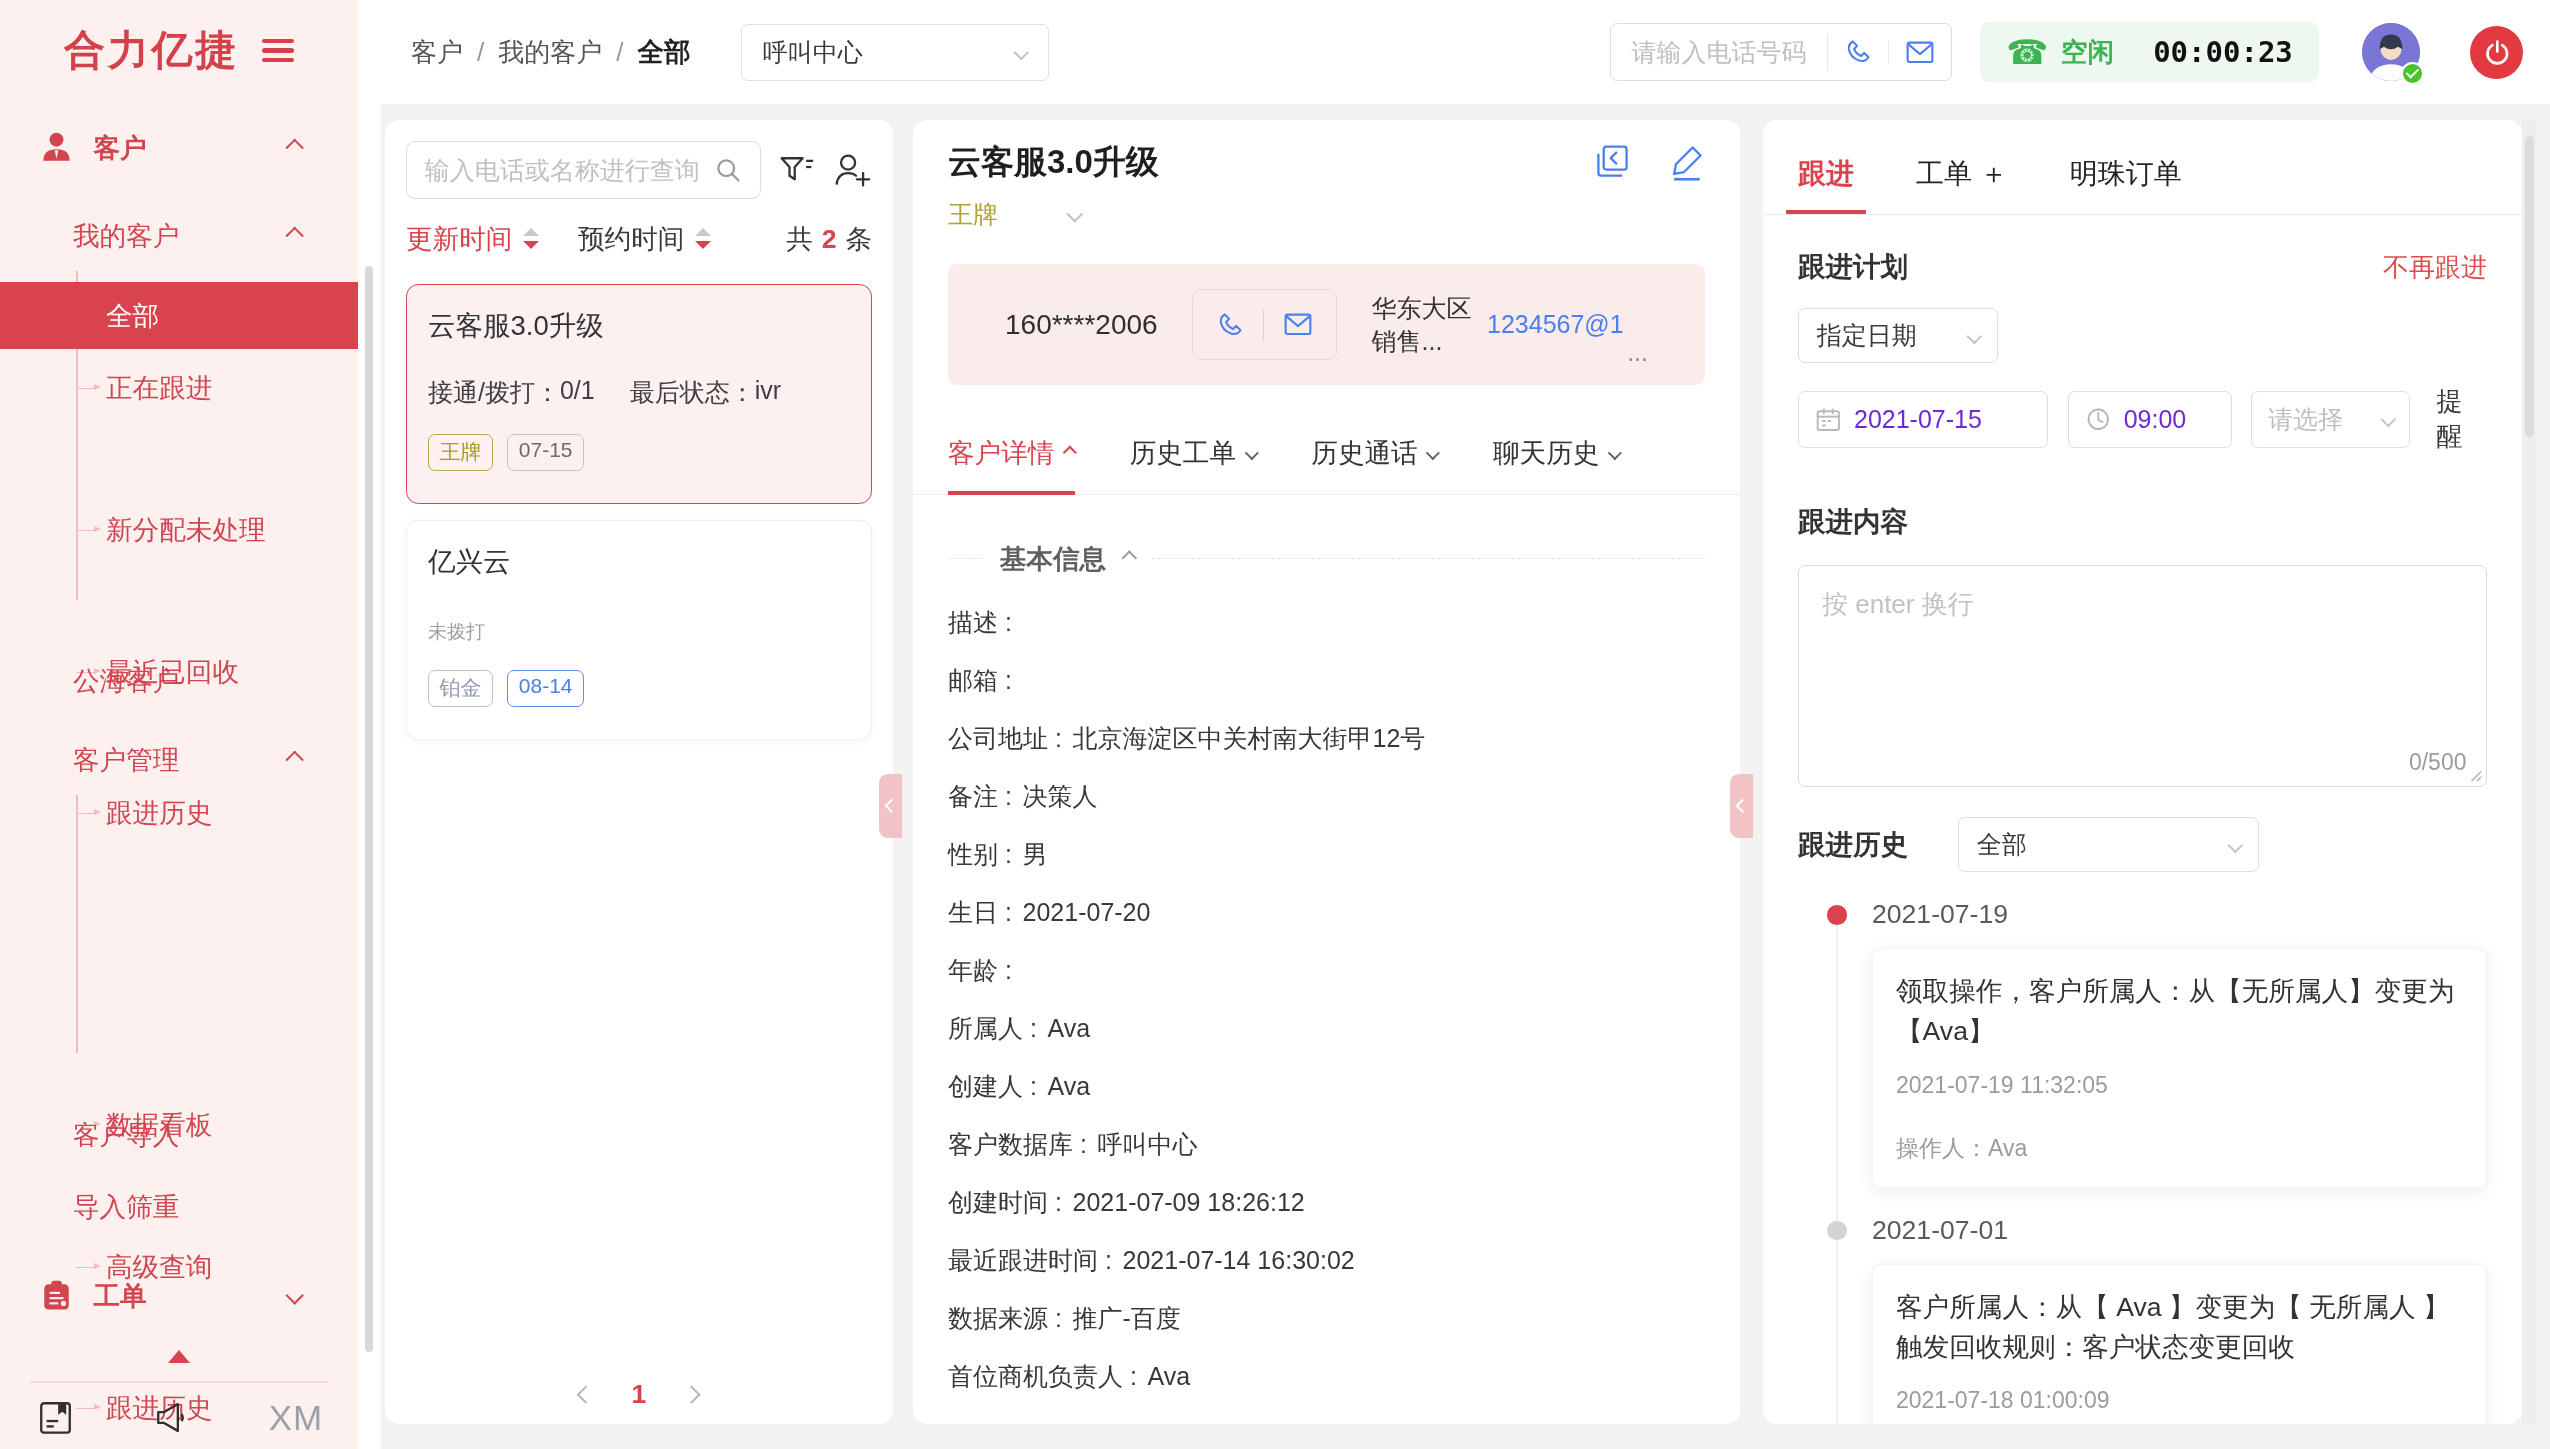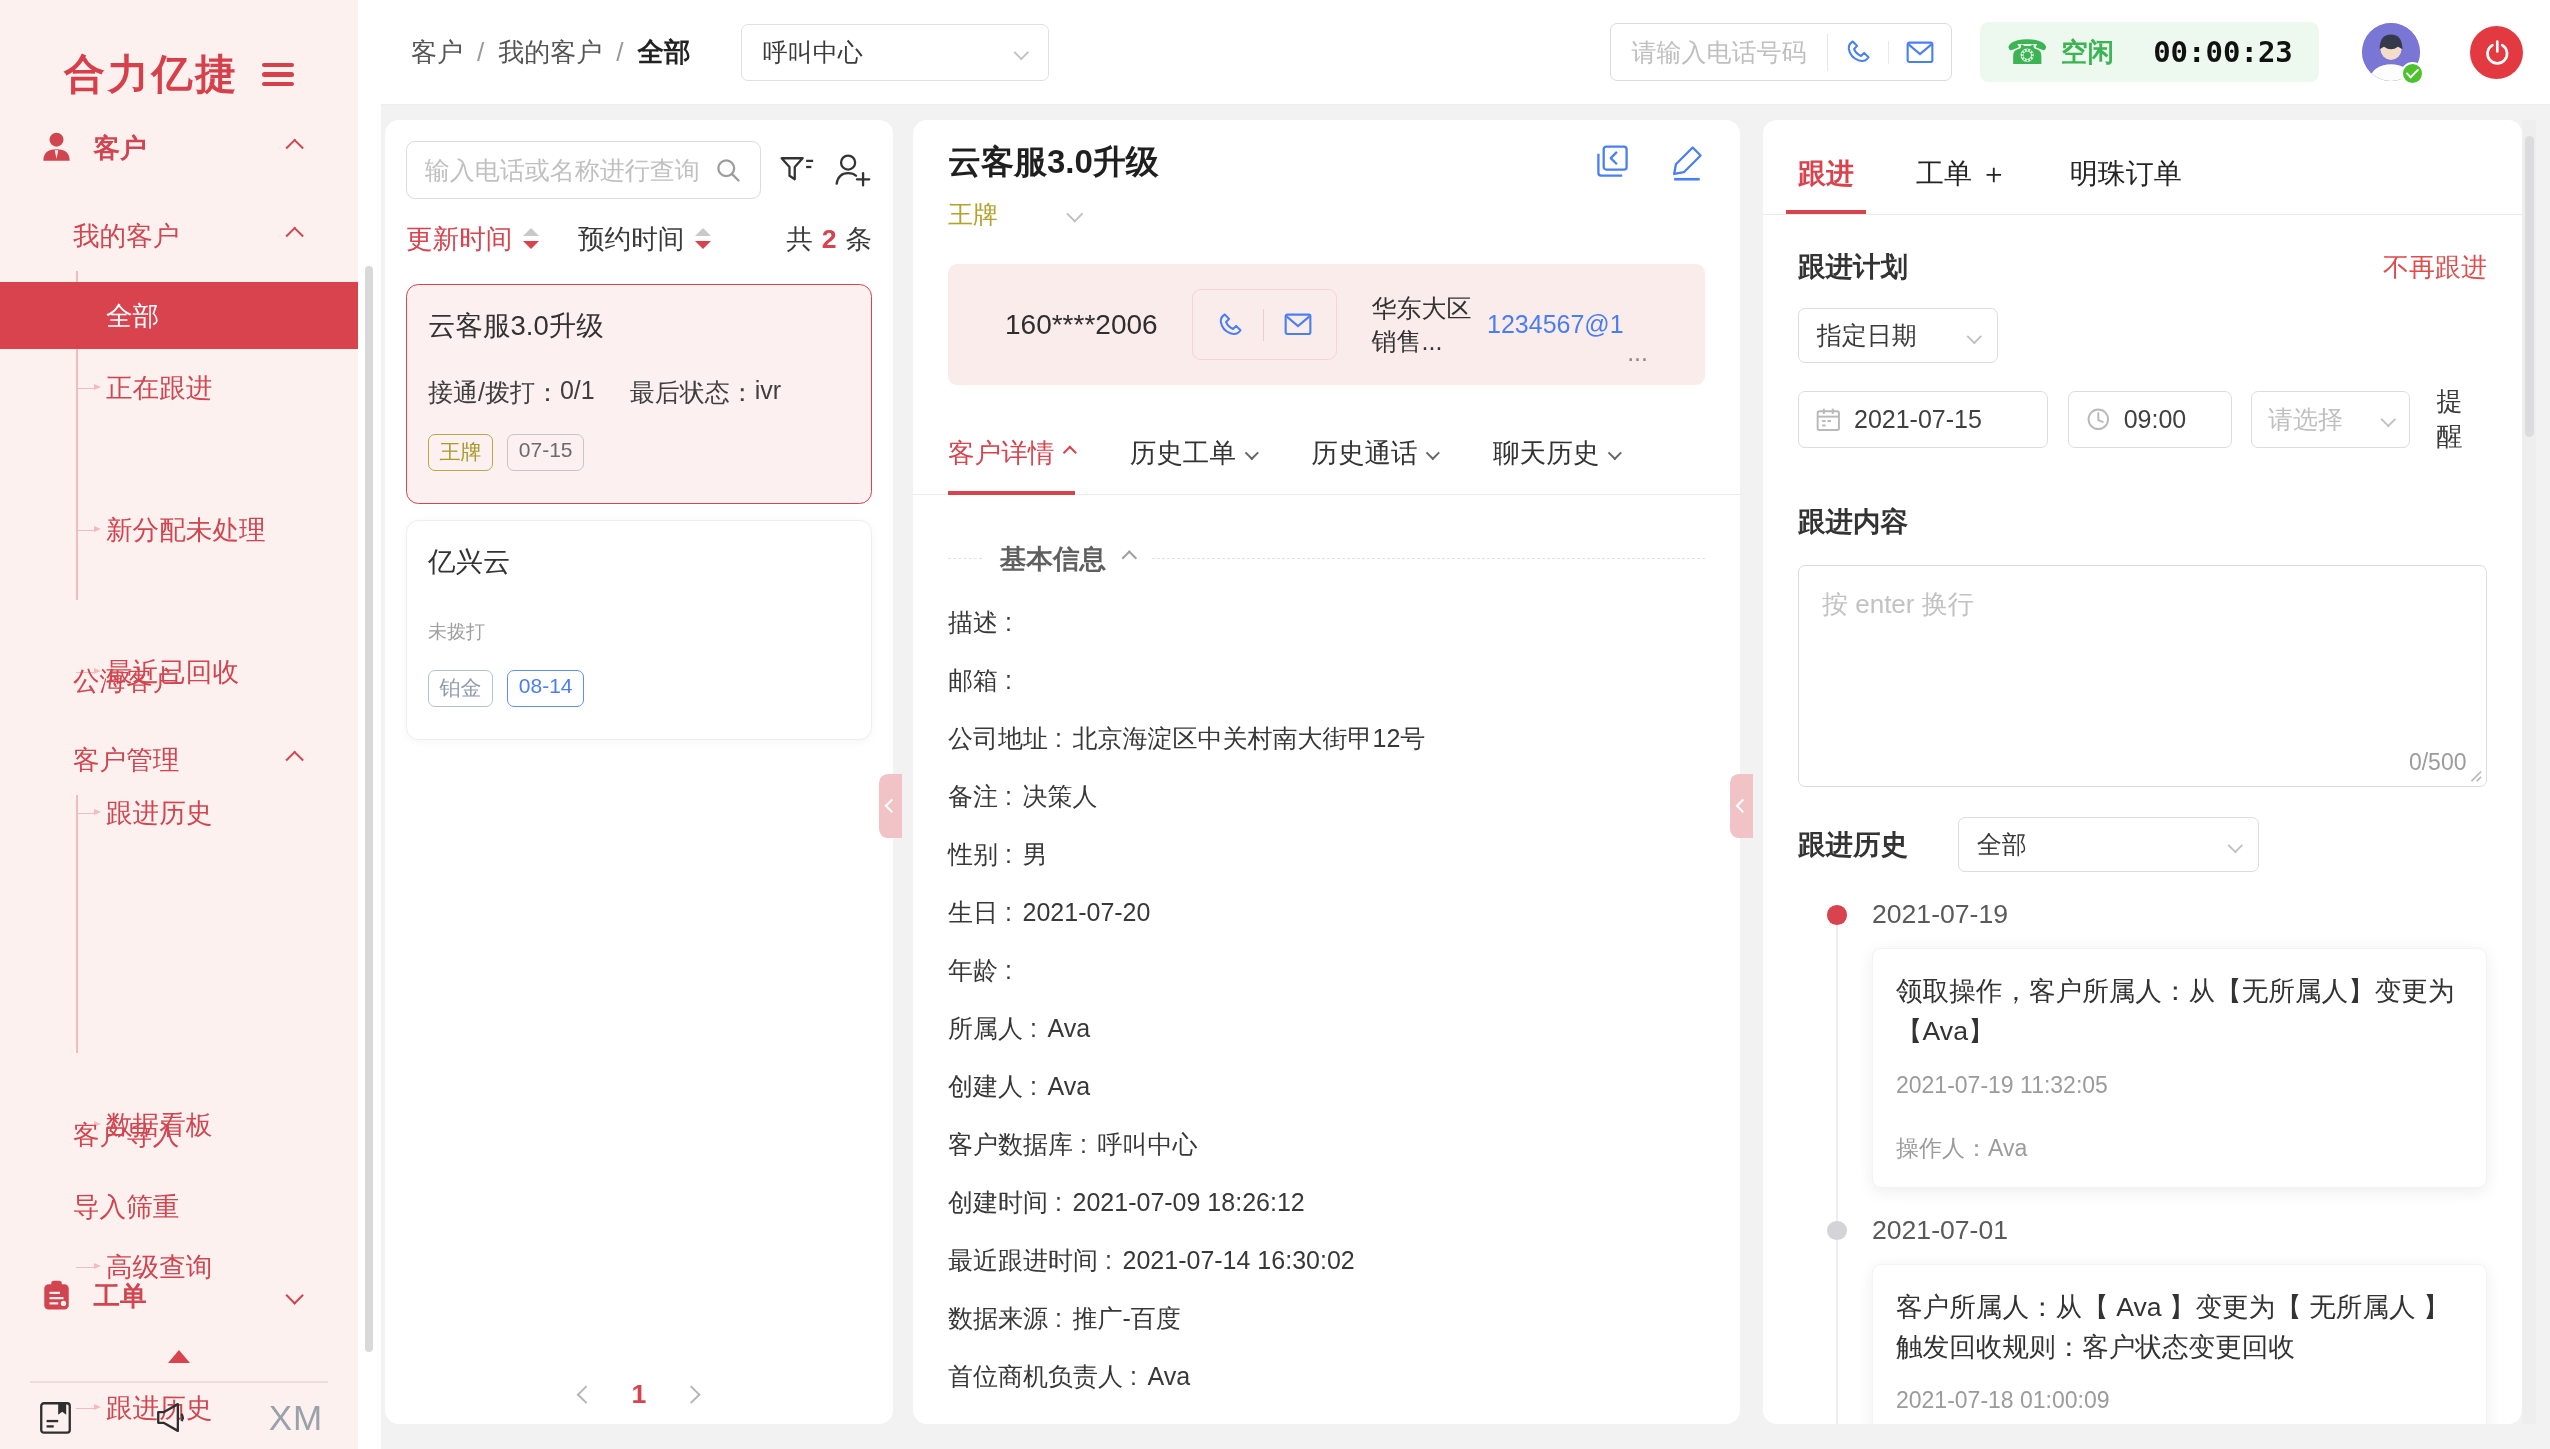--- a/index.html
+++ b/index.html
@@ -4,21 +4,21 @@
 <style>
   * { margin:0; padding:0; box-sizing:border-box; }
   html,body { background:#e9e9ea; }
   body { font-family:"Liberation Sans","DejaVu Sans",sans-serif; color:#333; }
   .root { position:relative; width:2550px; height:1450px; background:#f2f2f3; overflow:hidden; }
 
   
   .sidebar { position:absolute; left:0; top:0; width:381px; height:1450px; background:#fdf1f0; z-index:5; }
   .side-scrolltrack { position:absolute; right:0; top:0; width:23px; height:1450px; background:#fff; }
   .side-scrollthumb { position:absolute; right:8px; top:266px; width:8px; height:1086px; background:#d9d9d9; border-radius:4.4px; }
-  .logo-row { position:absolute; top:23px; left:0; width:358px; display:flex; align-items:center; justify-content:center; gap:23px;margin-top:24px; }
+  .logo-row { position:absolute; top:23px; left:0; width:358px; display:flex; align-items:center; justify-content:center; gap:23px; }
   .logo-text { font-size:41px; font-weight:700; color:#d5404b; letter-spacing:2.7px; }
   .burger { display:flex; flex-direction:column; gap:5.3px; }
   .burger i { display:block; width:32px; height:4.4px; background:#d5404b; border-radius:2.7px; }
   .nav-item { position:absolute; left:0; width:358px; height:71px; display:flex; align-items:center; color:#d0454f; font-size:26.6px; cursor:pointer; }
   .nav-item .lbl { white-space:nowrap; }
   .l1 { padding-left:39px; }
   .l1 .lbl { margin-left:19.5px; font-weight:600; }
   .l2 { padding-left:73px; }
   .l3 { padding-left:106px; }
   .nav-selected { position:absolute; left:0; top:282px; width:358px; height:67px; background:#d8434e; color:#fff; font-size:26.6px; display:flex; align-items:center; padding-left:106px; z-index:2; }
@@ -136,21 +136,21 @@
   .f-tabs { margin:0 -35px; padding:8.9px 35px 21px; border-bottom:0.9px solid #ebebeb; display:flex; gap:62px; align-items:center; }
   .f-tab { position:relative; font-size:28px; color:#242424; cursor:pointer; }
   .f-tab.active { color:#d8434e; font-weight:600; }
   .f-tab.active::after { content:""; position:absolute; left:-12.4px; right:-12.4px; bottom:-21px; height:4.4px; background:#d8434e; }
   .plan-row { margin-top:34px; display:flex; align-items:center; }
   .sec-title { font-size:27.5px; font-weight:600; color:#333; }
   .stop-link { margin-left:auto; font-size:26px; color:#e14b4b; cursor:pointer; }
   .mini-select { display:flex; align-items:center; border:0.9px solid #ddd; border-radius:7px; padding:0 17.7px; font-size:25px; color:#3a3a3a; background:#fff; cursor:pointer; }
   .type-select { margin-top:23px; width:200px; height:55px; }
   .dt-row { margin-top:21px; display:flex; align-items:center; gap:19.5px; }
-  .inp-box { display:flex; align-items:center; gap:12.4px; border:0.9px solid #ddd; border-radius:7px; height:57px; padding:0 16px; font-size:25px; color:#404040; }
+  .inp-box { display:flex; align-items:center; gap:12.4px; border:0.9px solid #ddd; border-radius:7px; height:57px; padding:0 16px; font-size:25px; color:#6d28d9; }
   .box-date { width:257px; }
   .box-time { width:168px; }
   .box-remind { width:163px; color:#bfbfbf; }
   .remind-lbl { font-size:26px; color:#3a3a3a; margin-left:7px; }
   .content-title { margin-top:50px; }
   .f-textarea { margin-top:25px; position:relative; height:222px; border:0.9px solid #dcdcdc; border-radius:7px; }
   .ta-ph { padding:21px 23px; font-size:26px; color:#c2c2c2; }
   .ta-count { position:absolute; right:19.5px; bottom:10.6px; font-size:23px; color:#9c9c9c; }
   .ta-grip { position:absolute; right:4.4px; bottom:4.4px; }
   .hist-row { margin-top:30px; display:flex; align-items:center; }

